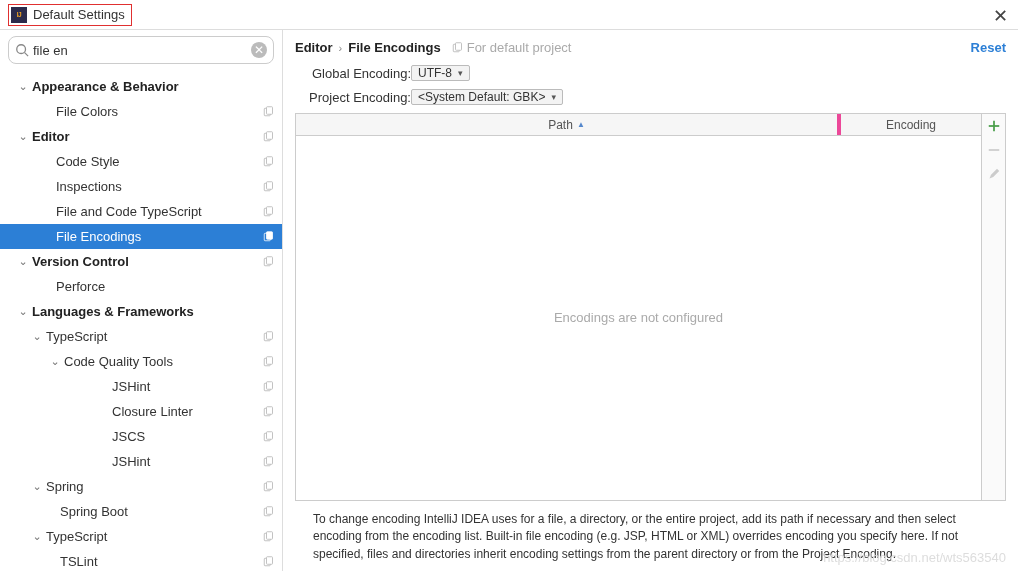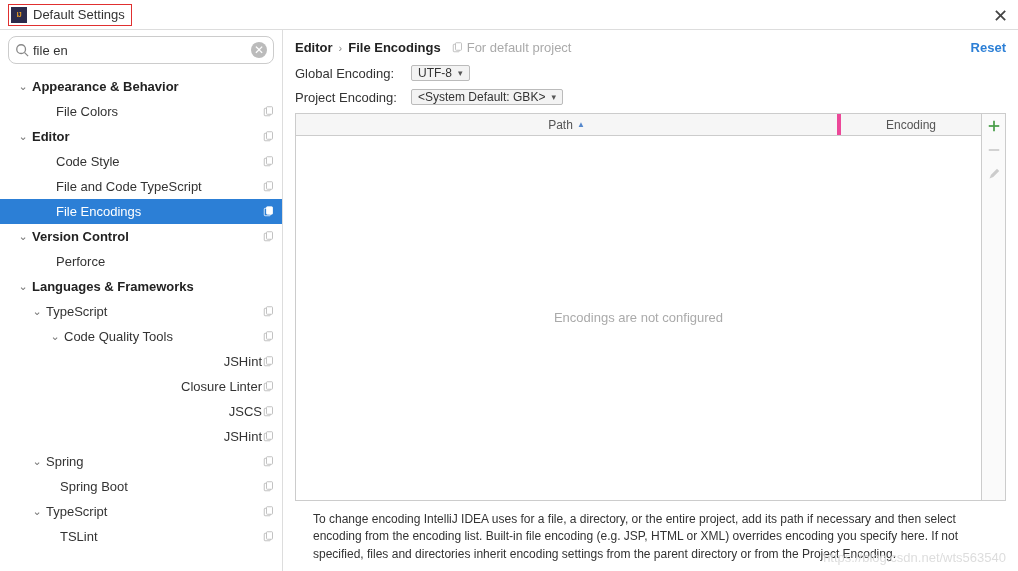--- a/index.html
+++ b/index.html
@@ -120,21 +120,21 @@
     .bold { font-weight: 600; color: #222; }
     .copy-icon {
       color: #bbb;
       font-size: 12px;
     }
     .ind-0 { padding-left: 16px; }
     .ind-1 { padding-left: 30px; }
     .ind-2 { padding-left: 48px; }
     .ind-leaf-0 { padding-left: 56px; gap: 28px; }
     .ind-leaf-1 { padding-left: 60px; }
-    .ind-leaf-2 { padding-left: 85px; text-align: right; }
+    .ind-leaf-2 { padding-left: 112px; }
 
     .main {
       flex: 1;
       display: flex;
       flex-direction: column;
       padding: 10px 12px 6px 12px;
     }
     .crumb-row {
       display: flex;
       align-items: center;
@@ -162,20 +162,21 @@
       cursor: pointer;
     }
     .spacer { flex: 1; }
     .form-row {
       display: flex;
       align-items: center;
       margin-bottom: 8px;
     }
     .form-label {
       width: 116px;
+      text-align: right;
     }
     .select-box {
       border: 1px solid #bbb;
       background: #f3f3f3;
       padding: 2px 6px;
       display: inline-flex;
       align-items: center;
       gap: 6px;
       cursor: pointer;
       font-size: 12px;
@@ -295,20 +296,29 @@
           <span class="tree-label bold">Editor</span>
           <span class="copy-icon">
             <svg width="12" height="12" viewBox="0 0 16 16">
               <rect x="3" y="3" width="8" height="10" rx="1" fill="none" stroke="currentColor" stroke-width="1.2"></rect>
               <rect x="6" y="1" width="8" height="10" rx="1" fill="#fff" stroke="currentColor" stroke-width="1.2"></rect>
             </svg>
           </span>
         </div>
         <div class="tree-item ind-leaf-0">
           <span class="tree-label">Code Style</span>
+          <span class="copy-icon">
+            <svg width="12" height="12" viewBox="0 0 16 16">
+              <rect x="3" y="3" width="8" height="10" rx="1" fill="none" stroke="currentColor" stroke-width="1.2"></rect>
+              <rect x="6" y="1" width="8" height="10" rx="1" fill="#fff" stroke="currentColor" stroke-width="1.2"></rect>
+            </svg>
+          </span>
+        </div>
+        <div class="tree-item ind-leaf-0">
+          <span class="tree-label">Inspections</span>
           <span class="copy-icon">
             <svg width="12" height="12" viewBox="0 0 16 16">
               <rect x="3" y="3" width="8" height="10" rx="1" fill="none" stroke="currentColor" stroke-width="1.2"></rect>
               <rect x="6" y="1" width="8" height="10" rx="1" fill="#fff" stroke="currentColor" stroke-width="1.2"></rect>
             </svg>
           </span>
         </div>
         <div class="tree-item ind-leaf-0">
           <span class="tree-label">File and Code TypeScript</span>
           <span class="copy-icon">

